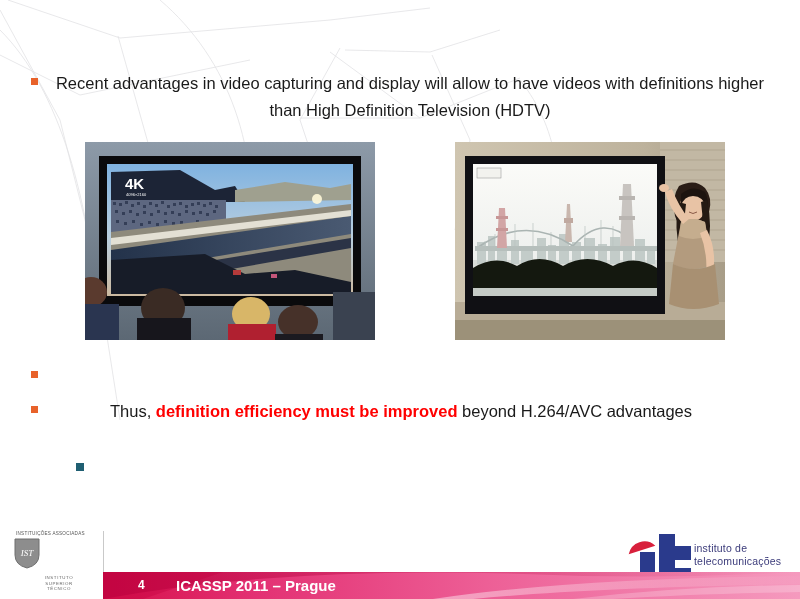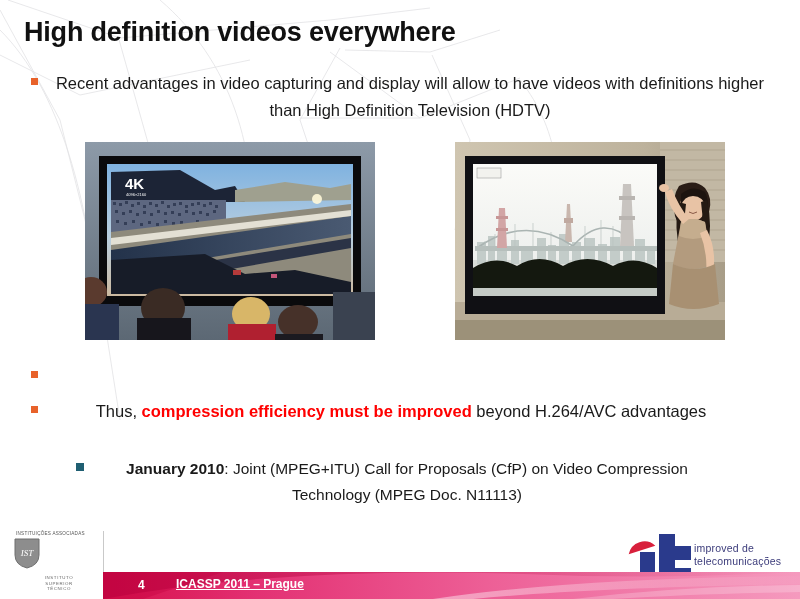--- a/index.html
+++ b/index.html
@@ -121,24 +121,23 @@
     left: 138px;
     top: 578px;
     font-size: 12px;
     font-weight: bold;
     color: #ffffff;
   }
   #footer-title {
     position: absolute;
     left: 176px;
     top: 577px;
-    font-size: 12px;
+    font-size: 15px;
     font-weight: bold;
     color: #ffffff;
-    text-decoration: underline;
   }
 
   
   #ist-logo {
     position: absolute;
     left: 14px;
     top: 531px;
     width: 90px;
     height: 64px;
   }
@@ -203,21 +202,20 @@
       <path d="M 345 50 L 430 52 L 500 30"></path>
       <path d="M 432 55 L 470 140 L 455 230"></path>
       <path d="M 330 52 L 420 118 L 520 78"></path>
       <path d="M 300 118 L 420 118"></path>
       <path d="M 0 30 C 60 90 90 200 100 330"></path>
       <path d="M 160 0 C 230 60 260 150 250 250"></path>
       <path d="M 520 80 C 560 130 570 200 540 260"></path>
     </g>
   </svg>
 
-  <div id="title">High definition videos everywhere</div>
 
   <div class="bullet-row" id="b1">
     <span class="bullet-marker lvl1"></span>
     <span class="bullet-gap"></span>
     <span class="bullet-text">Recent advantages in video capturing and display will allow to have videos with definitions higher than High Definition Television (HDTV)</span>
   </div>
 
   <div class="photo" id="photo-left">
     <svg width="290" height="198" viewBox="0 0 290 198" xmlns="http://www.w3.org/2000/svg">
       <defs>
@@ -421,30 +419,27 @@
 
   <div class="bullet-row" id="b2">
     <span class="bullet-marker lvl1"></span>
     <span class="bullet-gap"></span>
   </div>
 
   <div class="bullet-row" id="b3">
     <span class="bullet-marker lvl1"></span>
     <span class="bullet-gap"></span>
     <span class="bullet-text">
-      <span>Thus, </span><span class="hl-red">compression efficiency must be improved</span><span> beyond H.264/AVC advantages</span>
+      <span>Thus, </span><span class="hl-red">definition efficiency must be improved</span><span> beyond H.264/AVC advantages</span>
     </span>
   </div>
 
   <div class="bullet-row" id="b4">
     <span class="bullet-marker lvl2"></span>
     <span class="bullet-gap"></span>
-    <span class="bullet-text lvl2">
-      <span class="bold">January 2010</span><span>: Joint (MPEG+ITU) Call for Proposals (CfP) on Video Compression Technology (MPEG Doc. N11113)</span>
-    </span>
   </div>
 
   <div id="ist-logo">
     <div id="ist-assoc">INSTITUIÇÕES ASSOCIADAS</div>
     <div id="ist-shield-wrap">
       <svg width="26" height="31" viewBox="0 0 26 31" xmlns="http://www.w3.org/2000/svg">
         <path d="M1 1 H25 V17 Q25 27 13 30 Q1 27 1 17 Z" fill="#8d8d8d" stroke="#6f6f6f" stroke-width="1"></path>
         <text x="13" y="18" text-anchor="middle" font-family="Liberation Serif, serif" font-size="9" fill="#ffffff" font-style="italic">IST</text>
       </svg>
     </div>
@@ -460,21 +455,21 @@
 
     <path d="M2 20 A16 16 0 0 1 30 20 Z" fill="#D8203C" transform="rotate(-18 16 20)"></path>
 
     <rect x="14" y="22" width="15" height="30" fill="#2A3A8C"></rect>
 
     <rect x="33" y="4" width="16" height="48" fill="#2A3A8C"></rect>
     <rect x="33" y="16" width="32" height="14" fill="#2A3A8C"></rect>
     <path d="M49 38 h16 v14 h-16 z" fill="#2A3A8C"></path>
   </svg>
   <div id="it-logo-text">
-    <div>improved de</div>
+    <div>instituto de</div>
     <div>telecomunicações</div>
   </div>
 
   <svg id="footer-bar" viewBox="0 0 697 27" preserveAspectRatio="none" xmlns="http://www.w3.org/2000/svg">
     <defs>
       <linearGradient id="fbar" x1="0" y1="0" x2="1" y2="0">
         <stop offset="0%" stop-color="#D6104A"></stop>
         <stop offset="22%" stop-color="#E33173"></stop>
         <stop offset="55%" stop-color="#ED5F96"></stop>
         <stop offset="100%" stop-color="#F59ABE"></stop>

